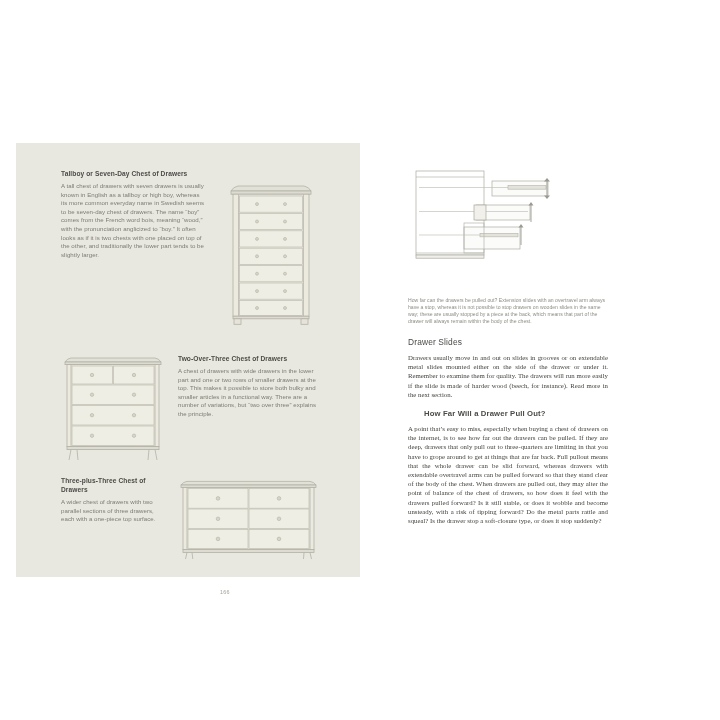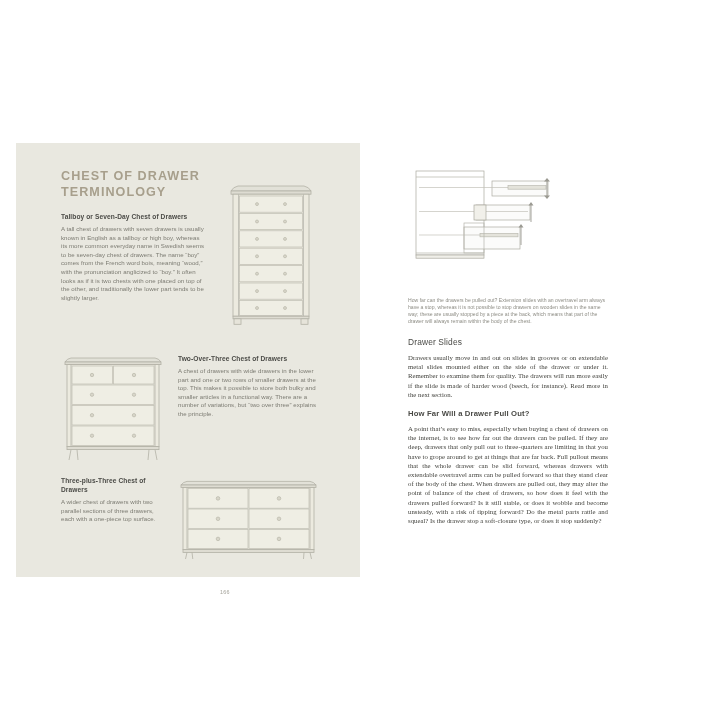--- a/index.html
+++ b/index.html
@@ -67,21 +67,21 @@
   .caption{
     position:absolute;left:0;top:127px;width:200px;
     font-size:5.1px;color:#8d8c84;line-height:7.1px;
     letter-spacing:.02px;
   }
 
   .r-head{
     font-size:8.4px;color:#4a4a46;line-height:11px;margin:0 0 5px 0;
     font-weight:400;letter-spacing:.15px;
   }
-  .r-head.bold{font-weight:bold;font-size:7.7px;}
+  .r-head.bold{font-weight:bold;font-size:7.7px;margin-left:16px;}
   .body-serif{
     font-family:"Liberation Serif",serif;
     font-size:6.8px;color:#44443f;line-height:9.2px;
     margin:0;text-align:justify;letter-spacing:0;
   }
   #drawer-slides-block{position:absolute;left:0;top:172px;width:200px;}
   #pullout-block{position:absolute;left:0;top:243px;width:200px;}
 
   
   .art-svg{display:block;width:100%;height:100%;}
@@ -89,21 +89,20 @@
 </head>
 <body>
 
 <div id="spread">
 
   <div id="left-page">
     <div id="left-inner">
 
       <div id="sec1">
         <div id="sec1-text">
-          <h1 class="page-title">CHEST OF DRAWER TERMINOLOGY</h1>
           <h2 class="sub-head">Tallboy or Seven-Day Chest of Drawers</h2>
           <p class="body-beige">A tall chest of drawers with seven drawers is usually known in English as a tallboy or high boy, whereas its more common everyday name in Swedish seems to be seven-day chest of drawers. The name “boy” comes from the French word bois, meaning “wood,” with the pronunciation anglicized to “boy.” It often looks as if it is two chests with one placed on top of the other, and traditionally the lower part tends to be slightly larger.</p>
         </div>
 
         <div id="tallboy-art">
           <svg class="art-svg" viewBox="0 0 88 146" preserveAspectRatio="none">
             <g fill="none" stroke="#b9b8ae" stroke-width="0.8">
 
               <path d="M4 11 Q6 7 11 6 L77 6 Q82 7 84 11 Z" fill="#e2e1d8" stroke="#b2b1a6"></path>
               <rect x="4" y="11" width="80" height="3.2" fill="#dedcd2" stroke="#b2b1a6"></rect>

